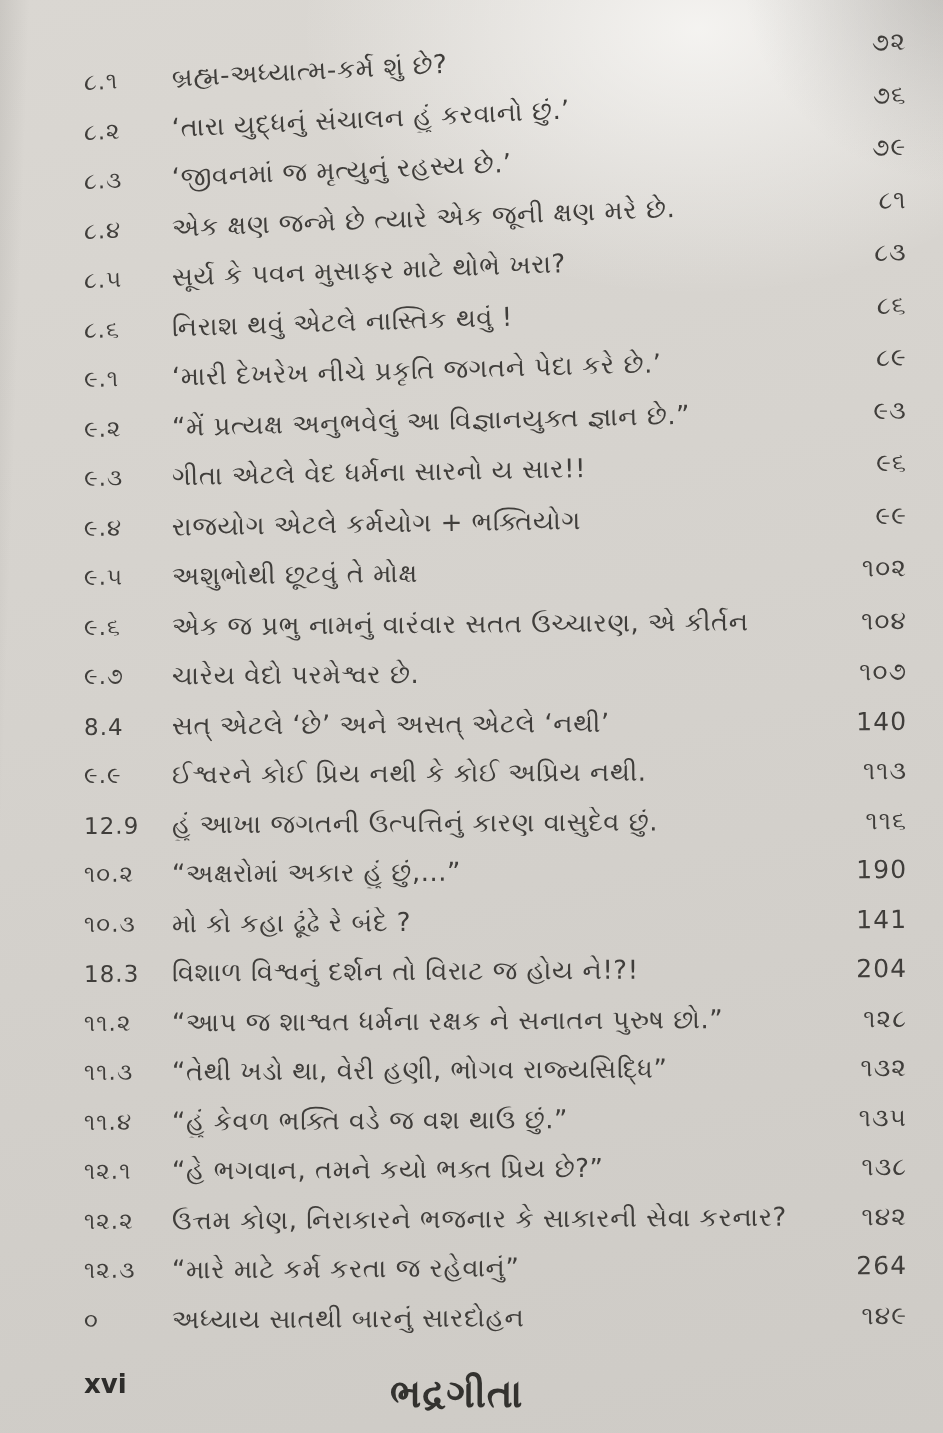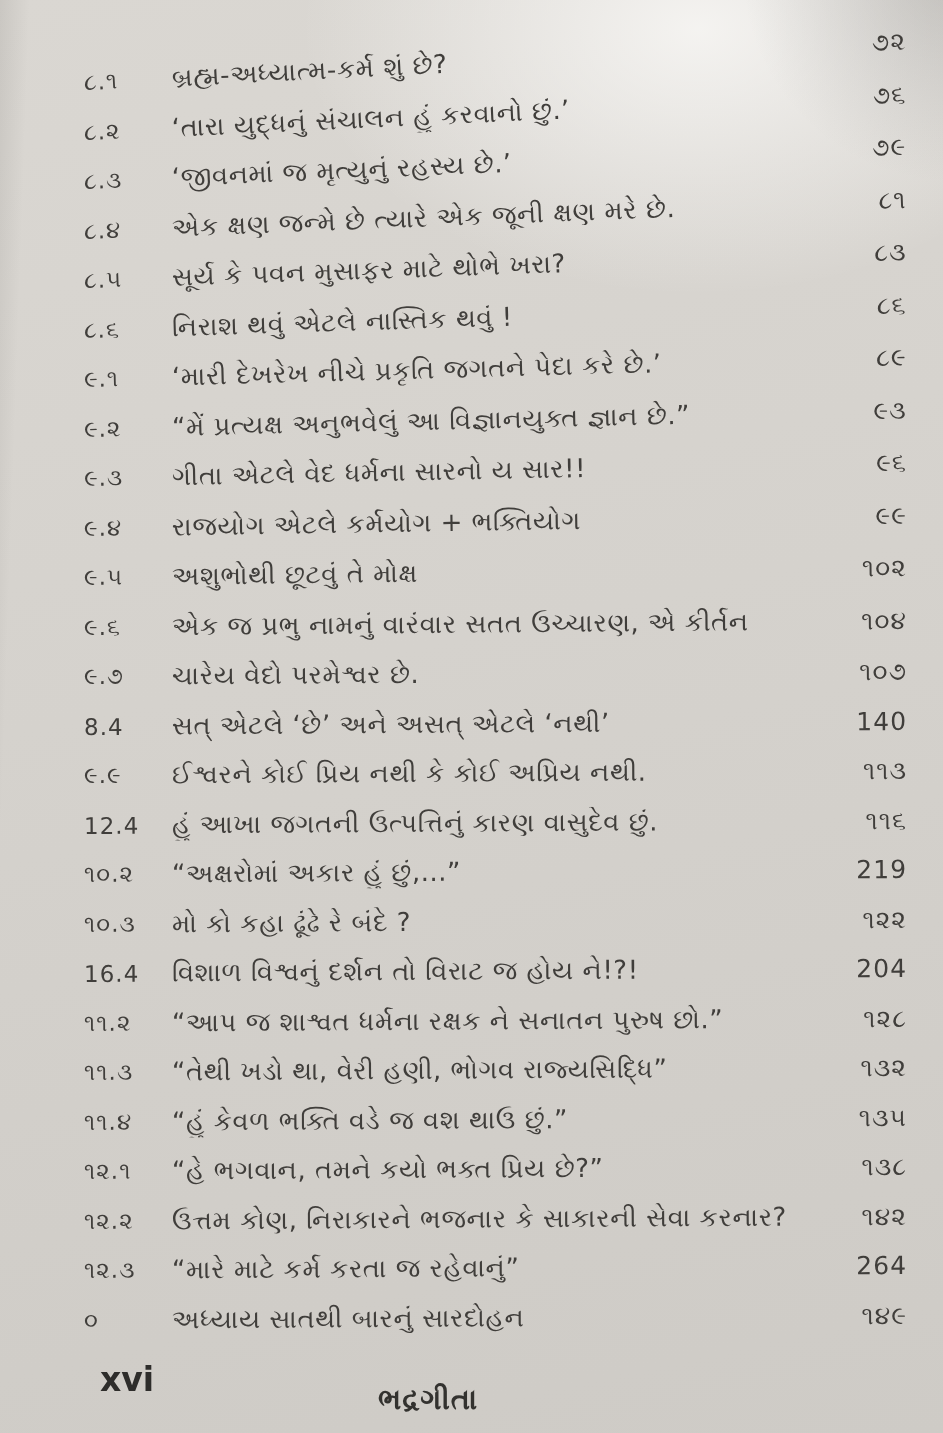--- a/index.html
+++ b/index.html
@@ -44,29 +44,28 @@
   .pg{
     flex:0 0 96px;
     width:96px;
     text-align:right;
     font-size:25px;
     letter-spacing:1px;
   }
   .footer-left{
     position:absolute;
     left:84px;bottom:34px;
-    font-size:33px;
+    font-size:26px;
     font-weight:bold;
     color:#2e2d2b;
-    margin-left:16px;
   }
   .footer-center{
     position:absolute;
-    left:378px;bottom:16px;
-    font-size:29px;
+    left:390px;bottom:16px;
+    font-size:39px;
     font-weight:bold;
     color:#33322f;
     letter-spacing:1px;
   }
 </style>
 </head>
 <body>
 
 <div class="paper">
   <div class="toc" id="toc">
@@ -139,36 +138,36 @@
         <span class="lbl">8.4</span>
         <span class="ttl">સત્ એટલે ‘છે’ અને અસત્ એટલે ‘નથી’</span>
         <span class="pg">140</span>
       </div>
       <div class="row" style="transform: rotate(-0.35deg);">
         <span class="lbl">૯.૯</span>
         <span class="ttl">ઈશ્વરને કોઈ પ્રિય નથી કે કોઈ અપ્રિય નથી.</span>
         <span class="pg">૧૧૩</span>
       </div>
       <div class="row" style="transform: rotate(-0.35deg);">
-        <span class="lbl">12.4</span>
+        <span class="lbl">12.9</span>
         <span class="ttl">હું આખા જગતની ઉત્પત્તિનું કારણ વાસુદેવ છું.</span>
         <span class="pg">૧૧૬</span>
       </div>
       <div class="row" style="transform: rotate(-0.35deg);">
         <span class="lbl">૧૦.૨</span>
         <span class="ttl">“અક્ષરોમાં અકાર હું છું,...”</span>
-        <span class="pg">219</span>
+        <span class="pg">190</span>
       </div>
       <div class="row" style="transform: rotate(-0.35deg);">
         <span class="lbl">૧૦.૩</span>
         <span class="ttl">મો કો કહા ઢૂંઢે રે બંદે ?</span>
-        <span class="pg">૧૨૨</span>
-      </div>
-      <div class="row" style="transform: rotate(-0.35deg);">
-        <span class="lbl">16.4</span>
+        <span class="pg">141</span>
+      </div>
+      <div class="row" style="transform: rotate(-0.35deg);">
+        <span class="lbl">18.3</span>
         <span class="ttl">વિશાળ વિશ્વનું દર્શન તો વિરાટ જ હોય ને!?!</span>
         <span class="pg">204</span>
       </div>
       <div class="row" style="transform: rotate(-0.35deg);">
         <span class="lbl">૧૧.૨</span>
         <span class="ttl">“આપ જ શાશ્વત ધર્મના રક્ષક ને સનાતન પુરુષ છો.”</span>
         <span class="pg">૧૨૮</span>
       </div>
       <div class="row" style="transform: rotate(-0.35deg);">
         <span class="lbl">૧૧.૩</span>

